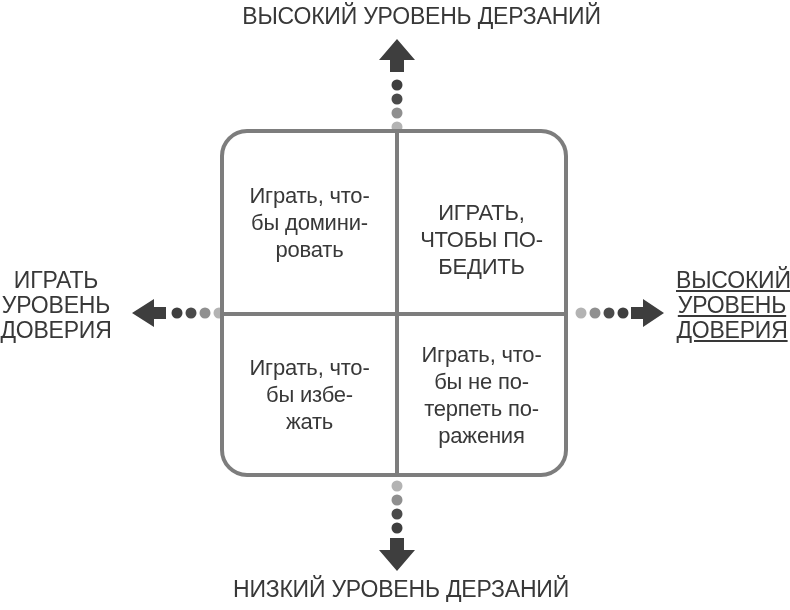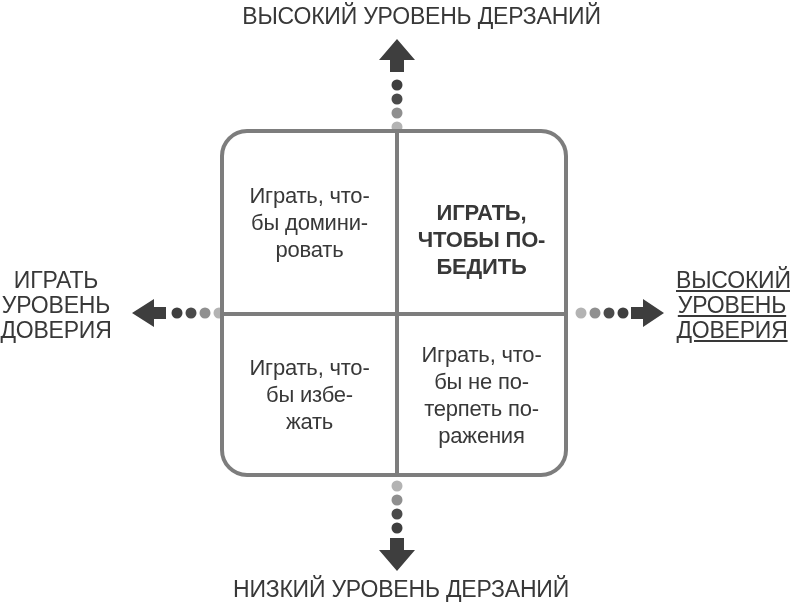--- a/index.html
+++ b/index.html
@@ -57,21 +57,21 @@
     display:flex;align-items:center;justify-content:center;
     text-align:center;
     border-radius:12px;
   }
   .quadrant span{
     font-size:22px;
     line-height:27px;
     white-space:pre-line;
   }
   .q-tl{left:0;top:0;width:171px;height:179px;}
-  .q-tr{left:175px;top:0;right:0;height:213px;font-weight:bold;}
+  .q-tr{left:175px;top:0;right:0;height:213px;}
   .q-bl{left:0;top:183px;width:171px;bottom:0;}
   .q-br{left:175px;top:183px;right:0;bottom:0;}
 
   .arrow{position:absolute;}
   .arrow-up{left:375px;top:39px;}
   .arrow-down{left:375px;top:479px;}
   .arrow-left{left:129px;top:295px;}
   .arrow-right{left:575px;top:295px;}
 </style>
 </head>

